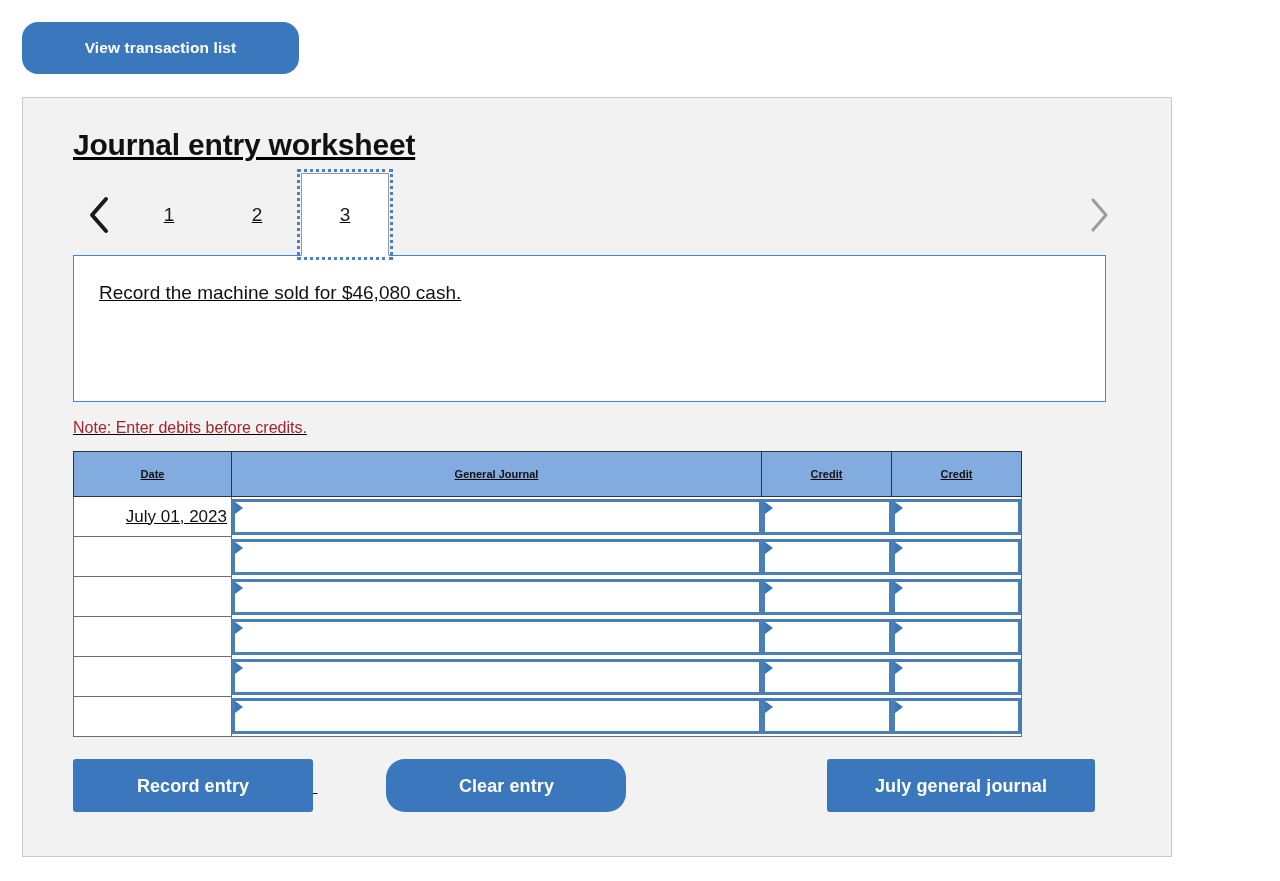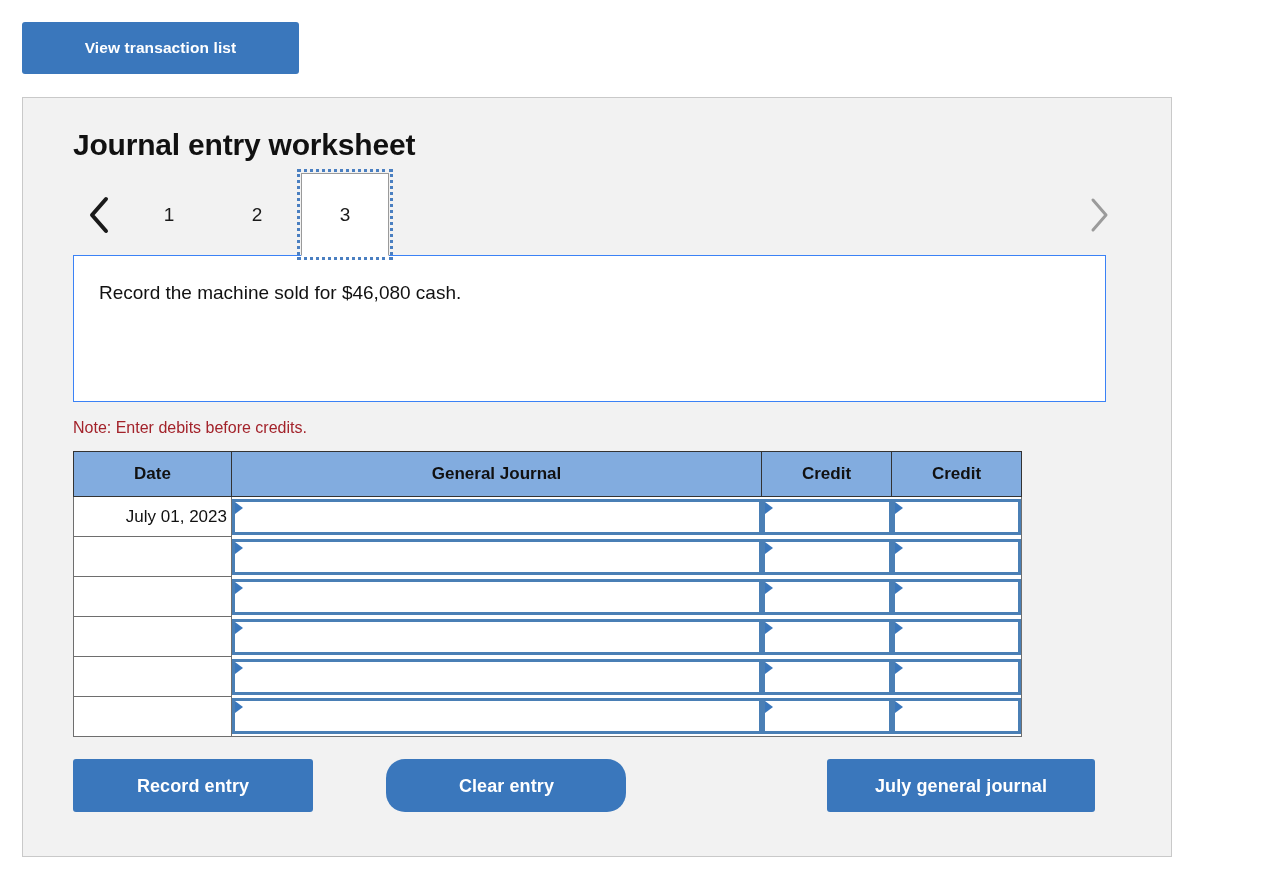--- a/index.html
+++ b/index.html
@@ -28,35 +28,37 @@
     font-size: 18px;
     letter-spacing: .1px;
     cursor: pointer;
     text-align: center;
     line-height: 1;
   }
   .btn-transaction {
     width: 277px;
     height: 52px;
     font-size: 15.5px;
+    border-radius: 16px;
   }
 
   
   .panel {
     margin: 23px 0 0 22px;
     width: 1150px;
     height: 760px;
     background: #f2f2f2;
     border: 1px solid #c9c9c9;
     box-sizing: border-box;
     position: relative;
   }
 
   .panel-inner {
     padding: 30px 0 0 50px;
+    text-decoration: underline;
   }
 
   .worksheet-title {
     font-size: 30px;
     font-weight: bold;
     color: #111111;
     margin: 0 0 12px 0;
     letter-spacing: -0.2px;
   }
 
@@ -133,21 +135,21 @@
   .jtable {
     border-collapse: collapse;
     table-layout: fixed;
     width: 948px;
     border: 1px solid #6e6e6e;
     background: #ffffff;
   }
   .jtable th {
     background: #82acdf;
     border: 1px solid #333333;
-    font-size: 17px;
+    font-size: 11px;
     font-weight: bold;
     color: #111111;
     height: 44px;
     padding: 0;
     text-align: center;
   }
   .col-date   { width: 158px; }
   .col-gj     { width: 530px; }
   .col-debit  { width: 130px; }
   .col-credit { width: 130px; }

